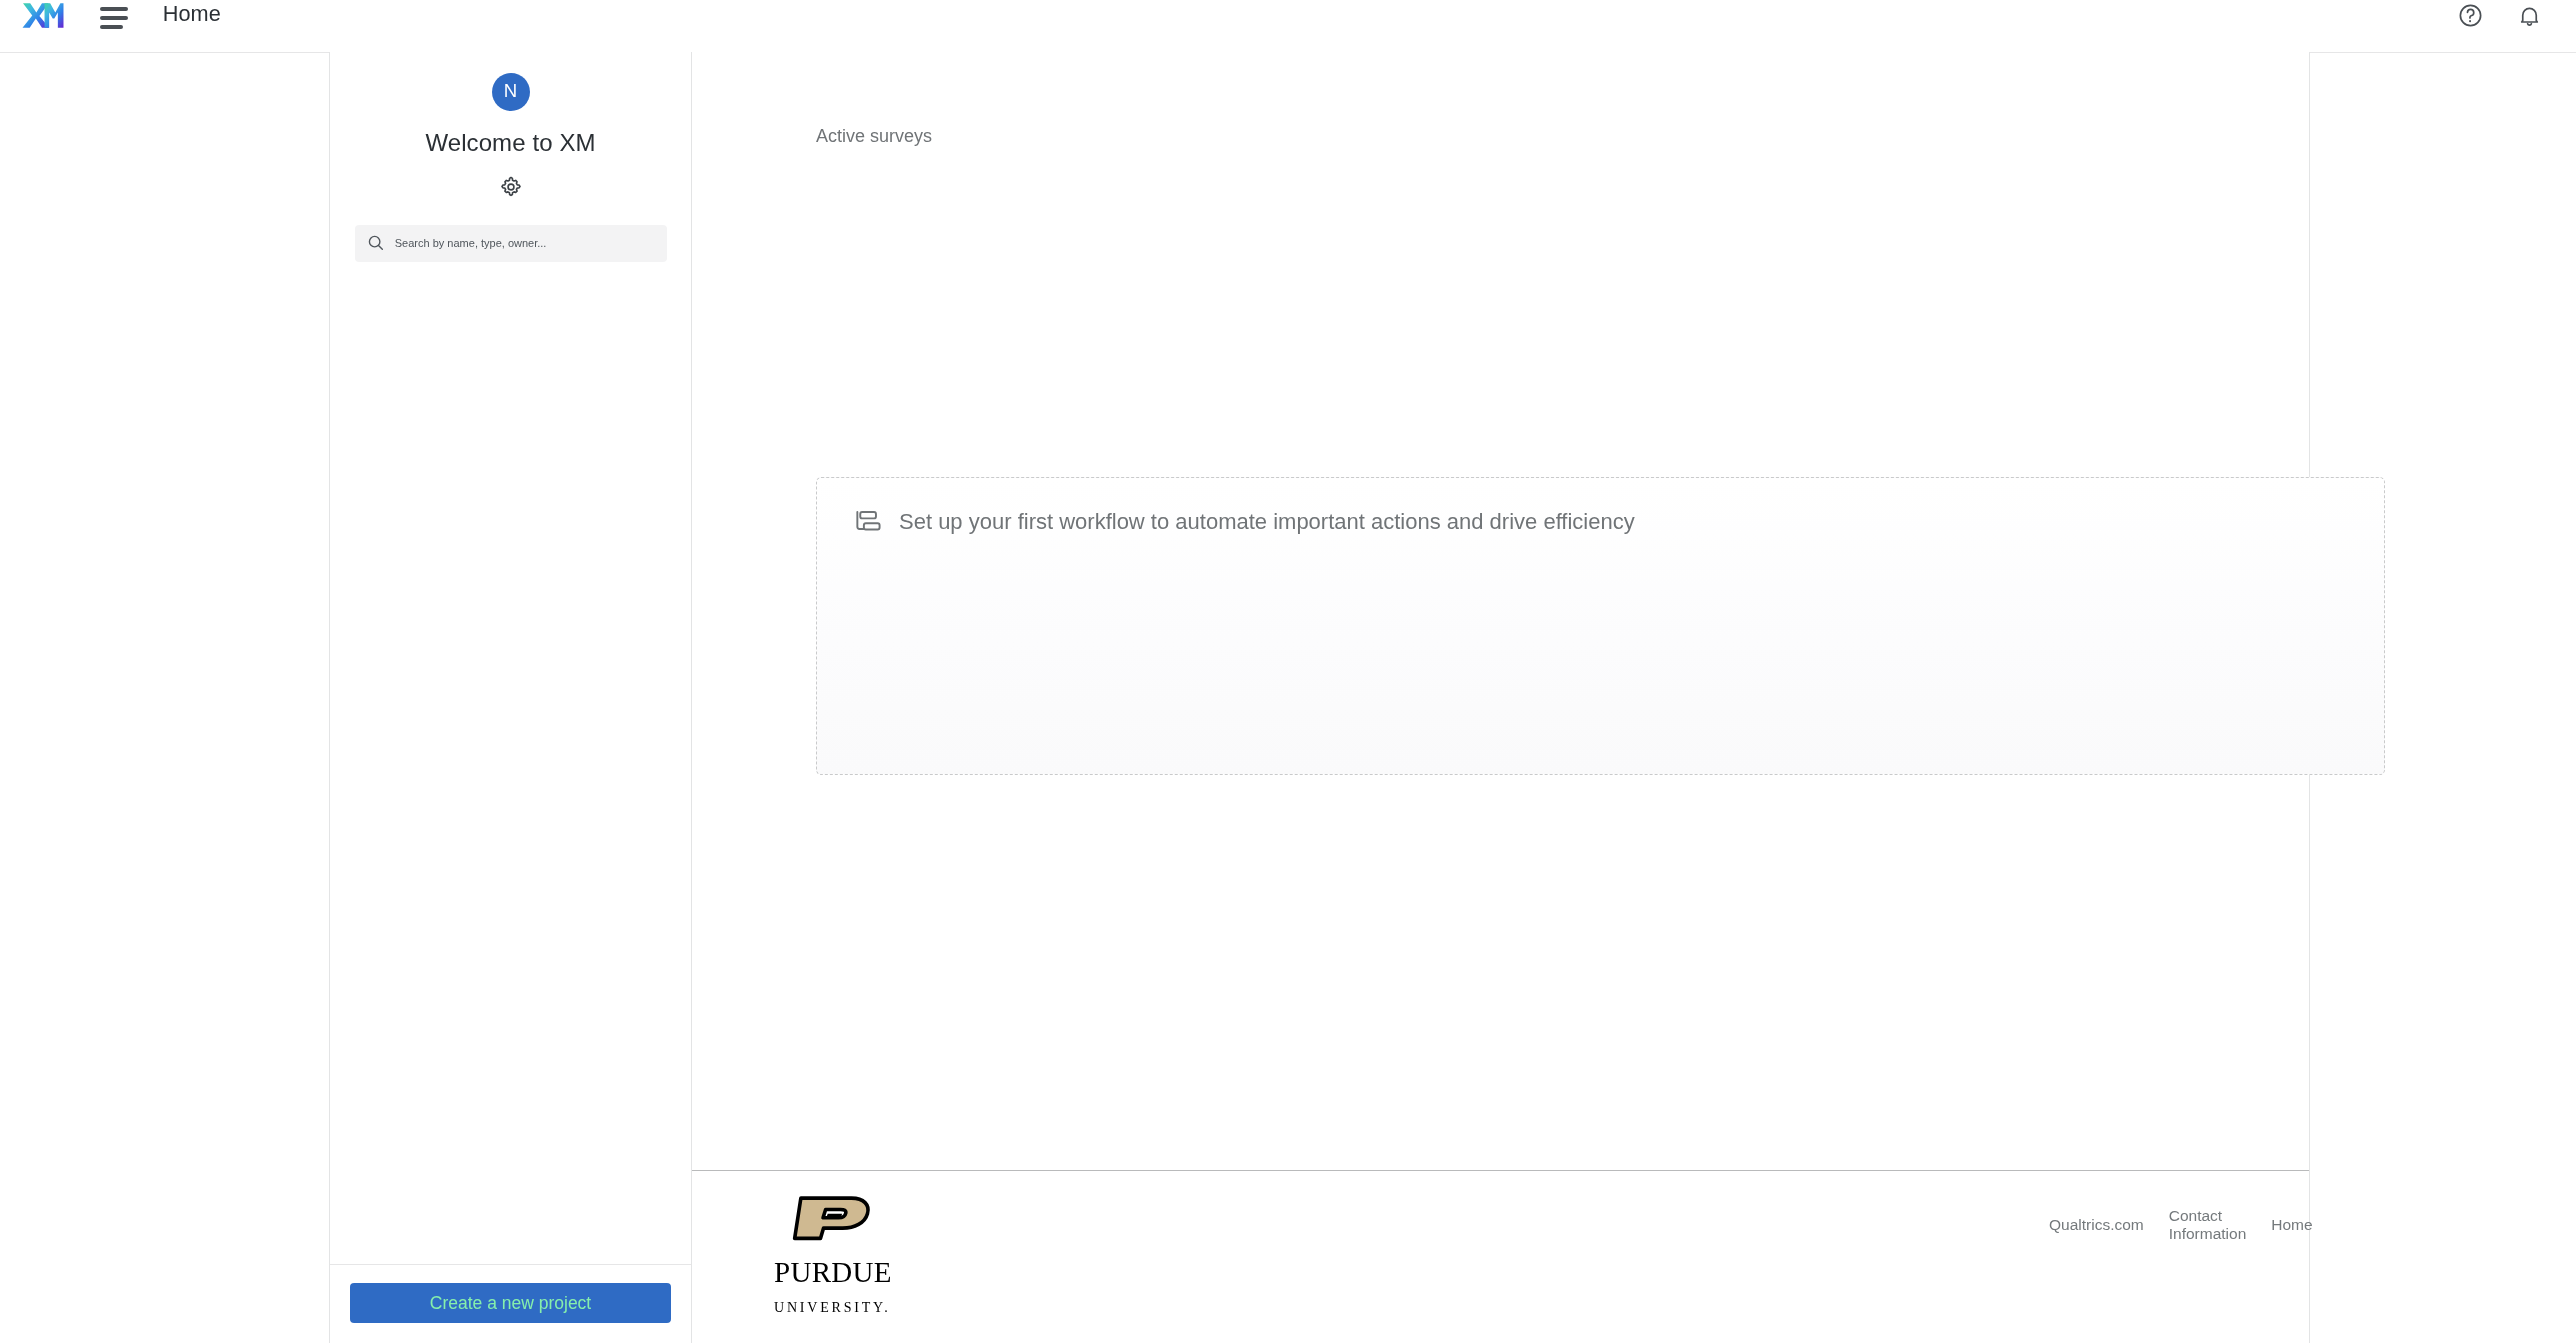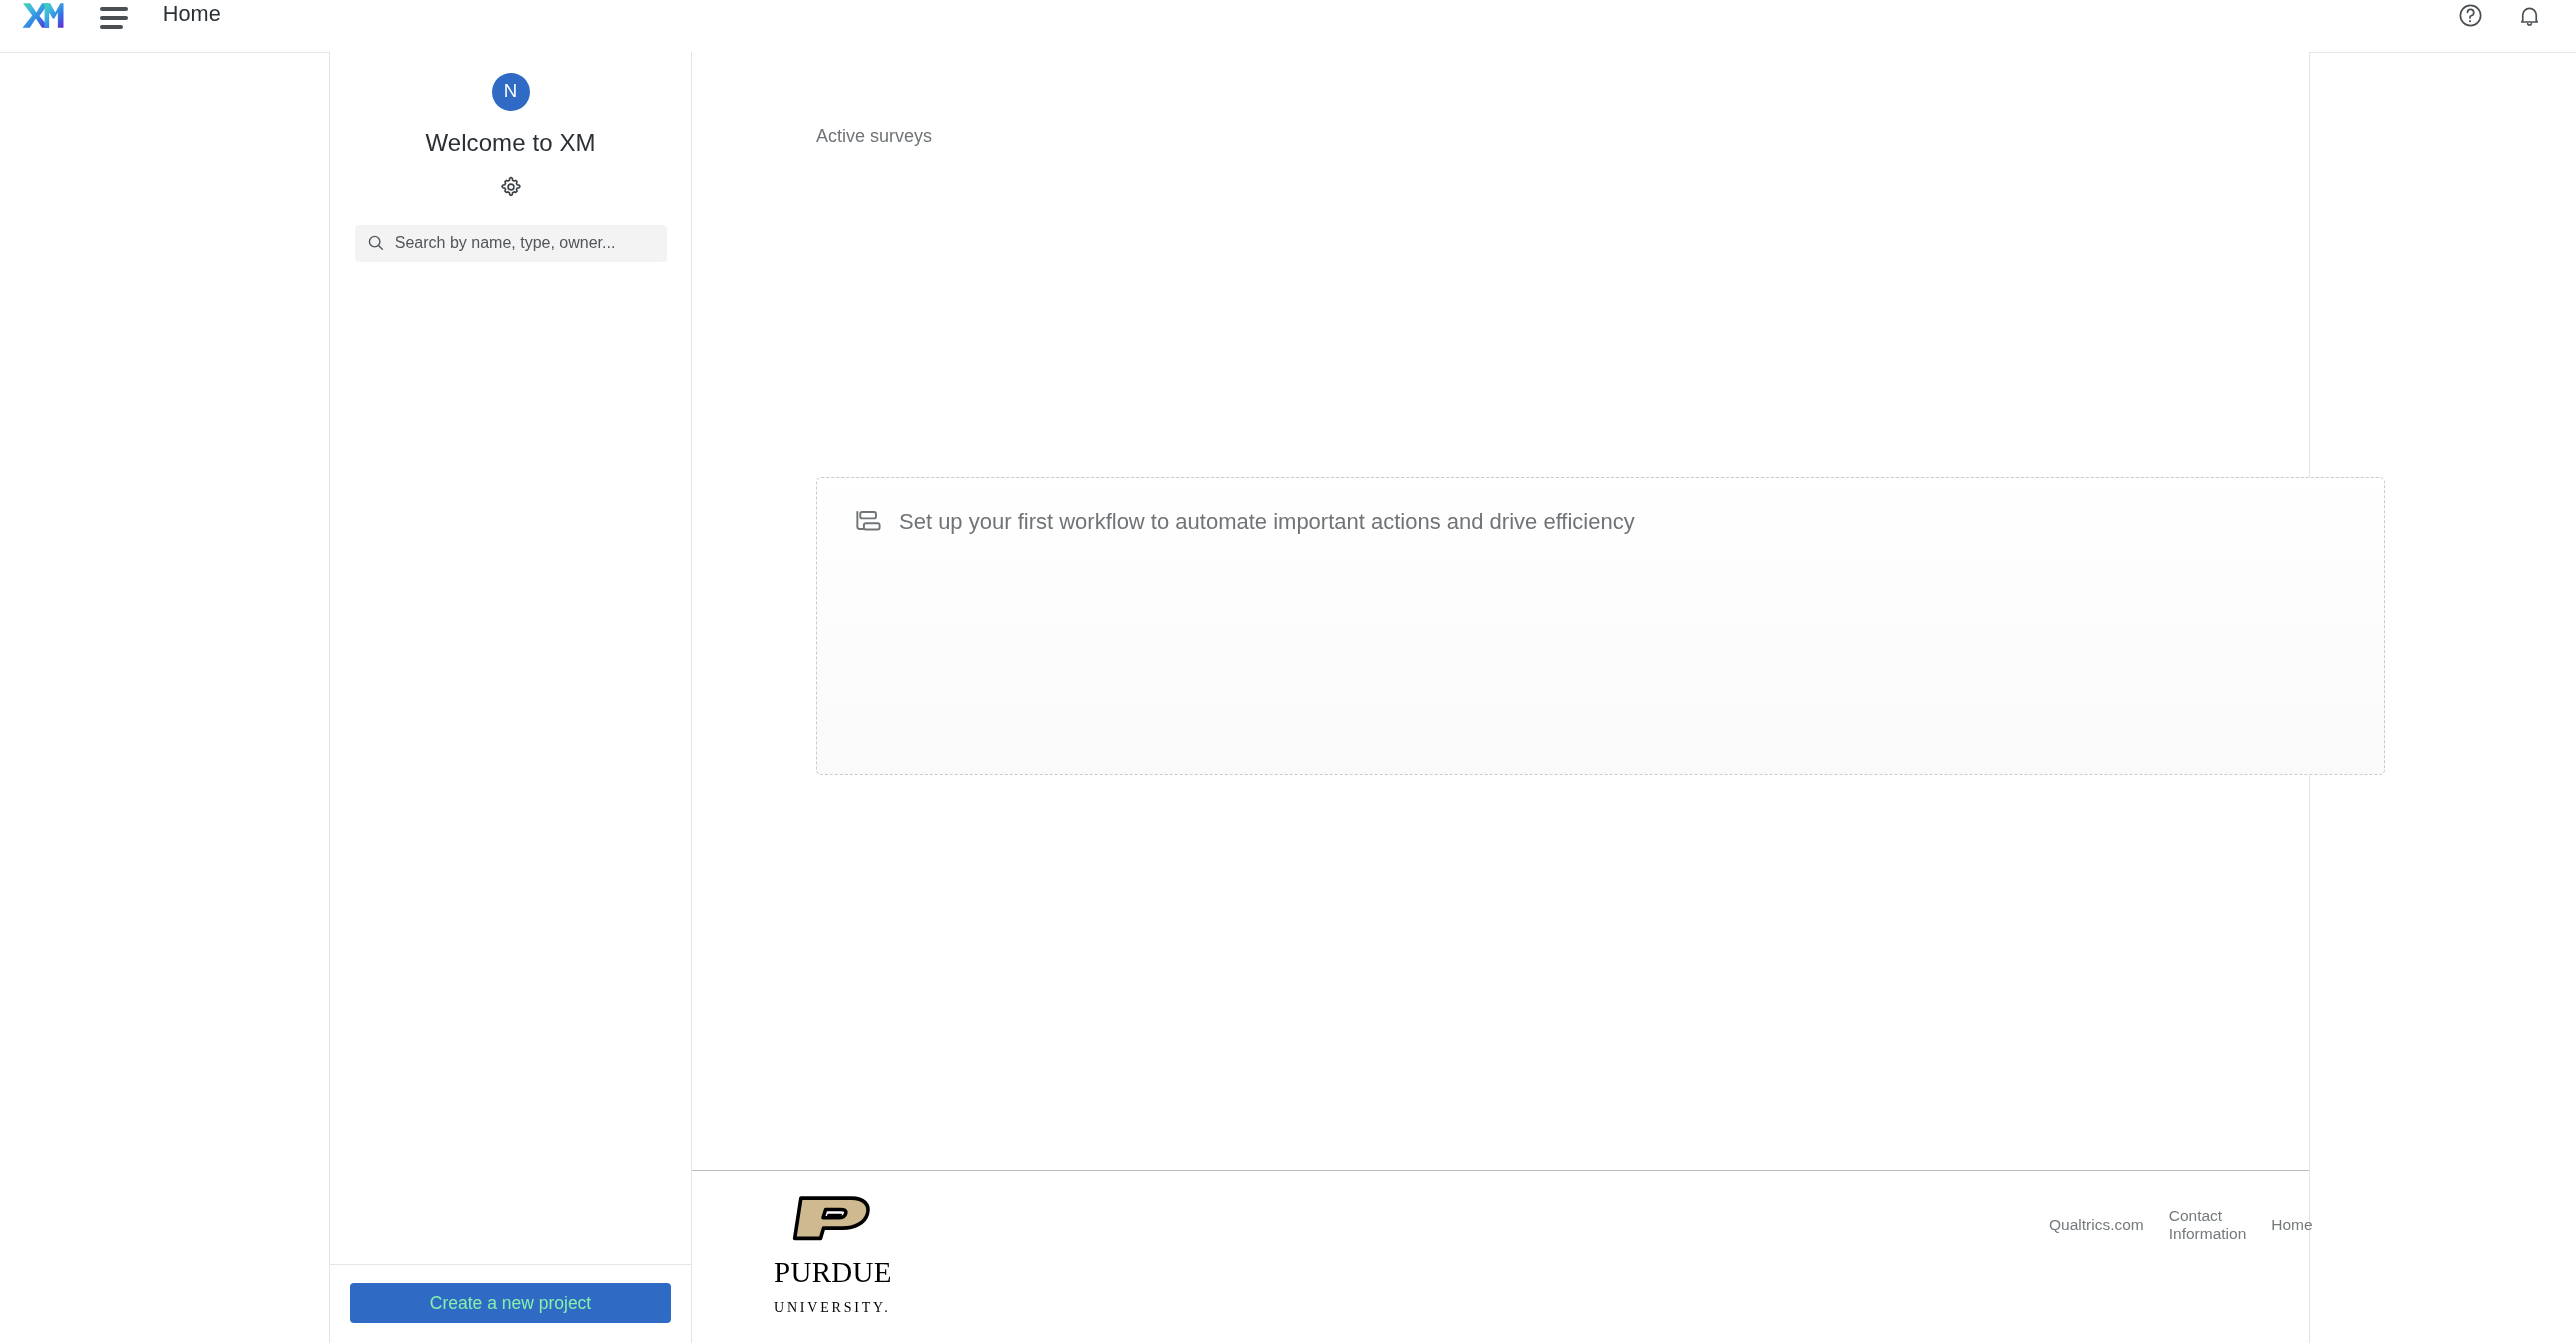--- a/index.html
+++ b/index.html
@@ -52,21 +52,21 @@
   .welcome{
     margin-top:18.6px;font-size:24px;color:#2b3035;font-weight:400;letter-spacing:0.1px;
   }
   .gear-wrap{margin-top:14.4px;width:30px;height:30px;display:flex;align-items:center;justify-content:center;cursor:pointer;}
   .search-box{
     margin:23px auto 0;width:312px;height:37px;background:#f3f3f4;border-radius:4.1px;
     display:flex;align-items:center;padding:0 11.4px;gap:9.3px;cursor:text;
   }
   .search-box input{
     border:0;background:transparent;outline:none;flex:1;
-    font-family:"Liberation Sans", sans-serif;font-size:16px;color:#41464b;
+    font-family:"Liberation Sans", sans-serif;font-size:11px;color:#41464b;
   }
   .search-box input::placeholder{color:#50565c;opacity:1;}
   .sidebar-spacer{flex:1;}
   .sidebar-divider{height:1px;background:#e6e6e7;width:100%;}
   .sidebar-footer{padding:18.6px 19.6px 20.6px;}
   .btn-primary{
     width:100%;height:40px;background:#2f6bc4;border:0;border-radius:4.1px;
     color:#86efac;font-size:17.5px;font-family:"Liberation Sans", sans-serif;
     cursor:pointer;display:flex;align-items:center;justify-content:center;
   }

